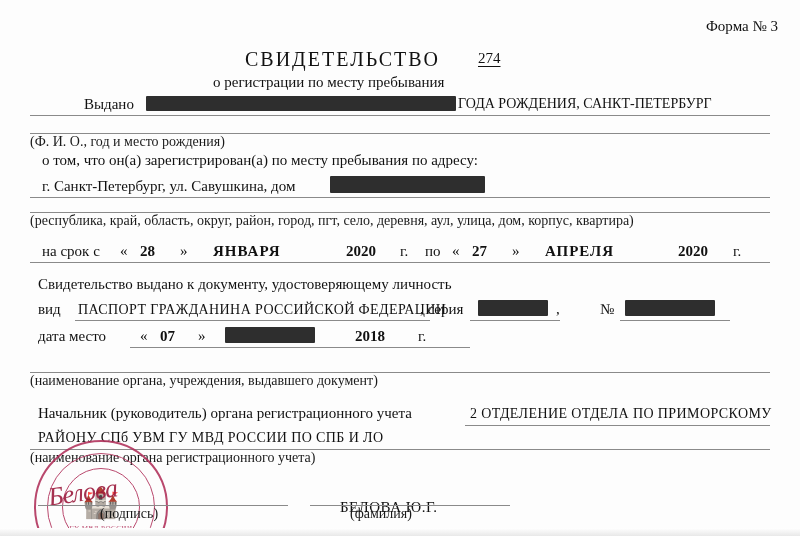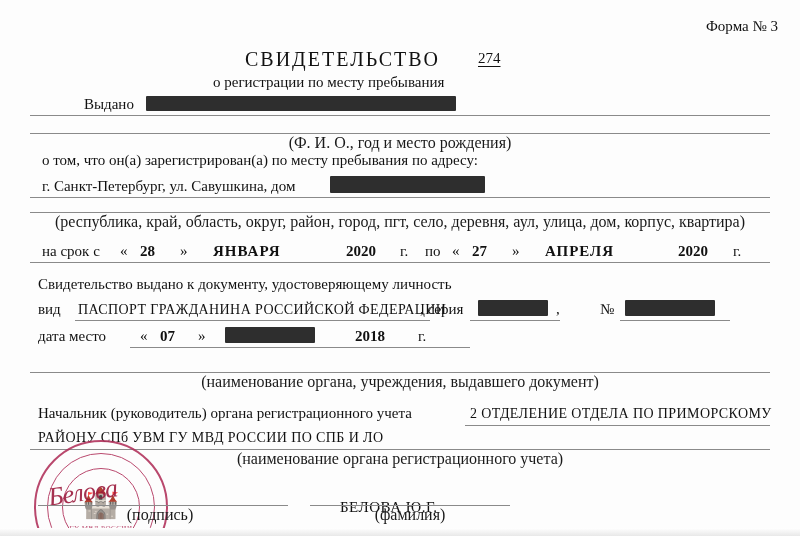--- a/index.html
+++ b/index.html
@@ -58,22 +58,21 @@
     height: 0;
   }
 
   .redact {
     background: #2e2e2e;
     height: 15px;
     border-radius: 1px;
   }
 
   .caption {
-    font-size: 16px;
-    text-align: center;
+    font-size: 14px;
     color: #1a1a1a;
   }
 
   .hand {
     font-size: 15px;
     text-align: center;
   }
 
   .small-caps-line {
     font-size: 14px;
@@ -153,20 +152,21 @@
 <div id="page">
 
   <div class="abs form-no">Форма № 3</div>
 
   <div class="abs title-main">СВИДЕТЕЛЬСТВО</div>
   <div class="abs doc-number">274</div>
   <div class="abs title-sub">о регистрации по месту пребывания</div>
 
   <div class="abs label" style="top:96px;left:84px;">Выдано</div>
   <div class="abs redact" style="top:96px;left:146px;width:310px;"></div>
+  <div class="abs label" style="top:96px;left:458px;font-size:14px;">ГОДА РОЖДЕНИЯ, САНКТ-ПЕТЕРБУРГ</div>
   <div class="abs rule" style="top:115px;left:30px;width:740px;"></div>
 
   <div class="abs rule" style="top:133px;left:30px;width:740px;"></div>
   <div class="abs caption" style="top:134px;left:30px;width:740px;">(Ф. И. О., год и место рождения)</div>
 
   <div class="abs label" style="top:152px;left:42px;">о том, что он(а) зарегистрирован(а) по месту пребывания по адресу:</div>
 
   <div class="abs label" style="top:178px;left:42px;">г. Санкт-Петербург, ул. Савушкина, дом</div>
   <div class="abs redact" style="top:176px;left:330px;width:155px;height:17px;"></div>
   <div class="abs rule" style="top:197px;left:30px;width:740px;"></div>

